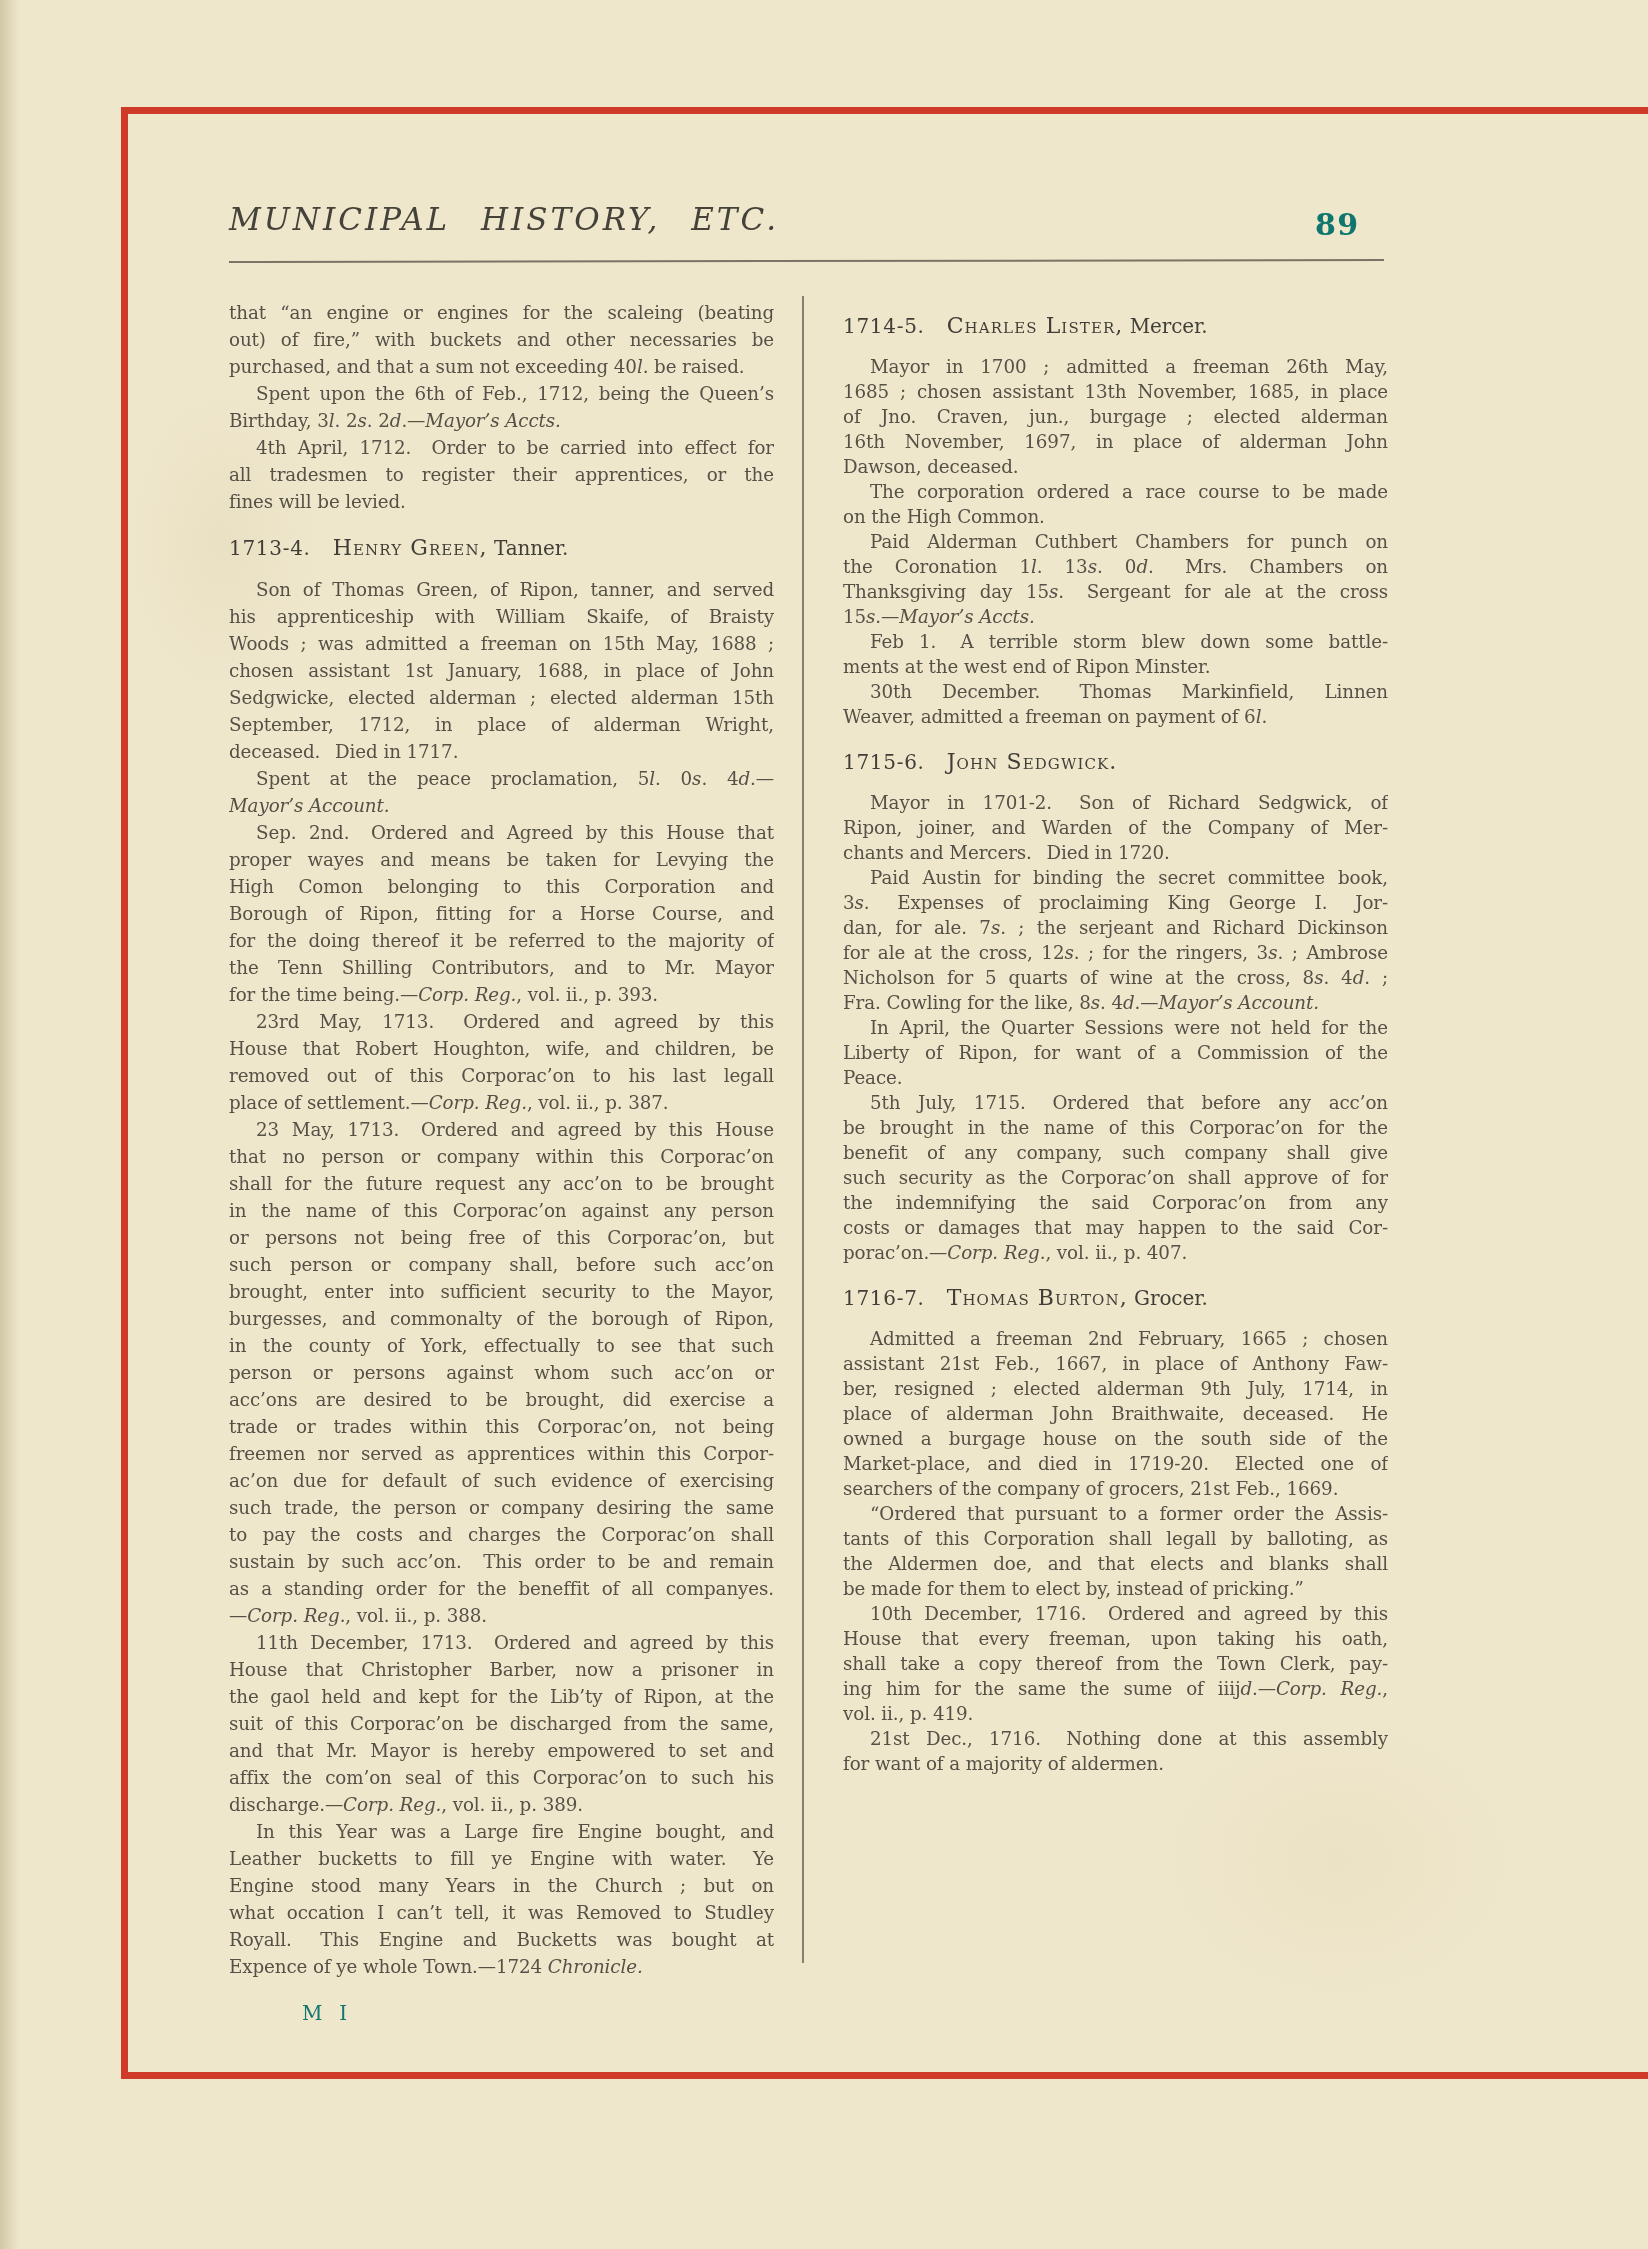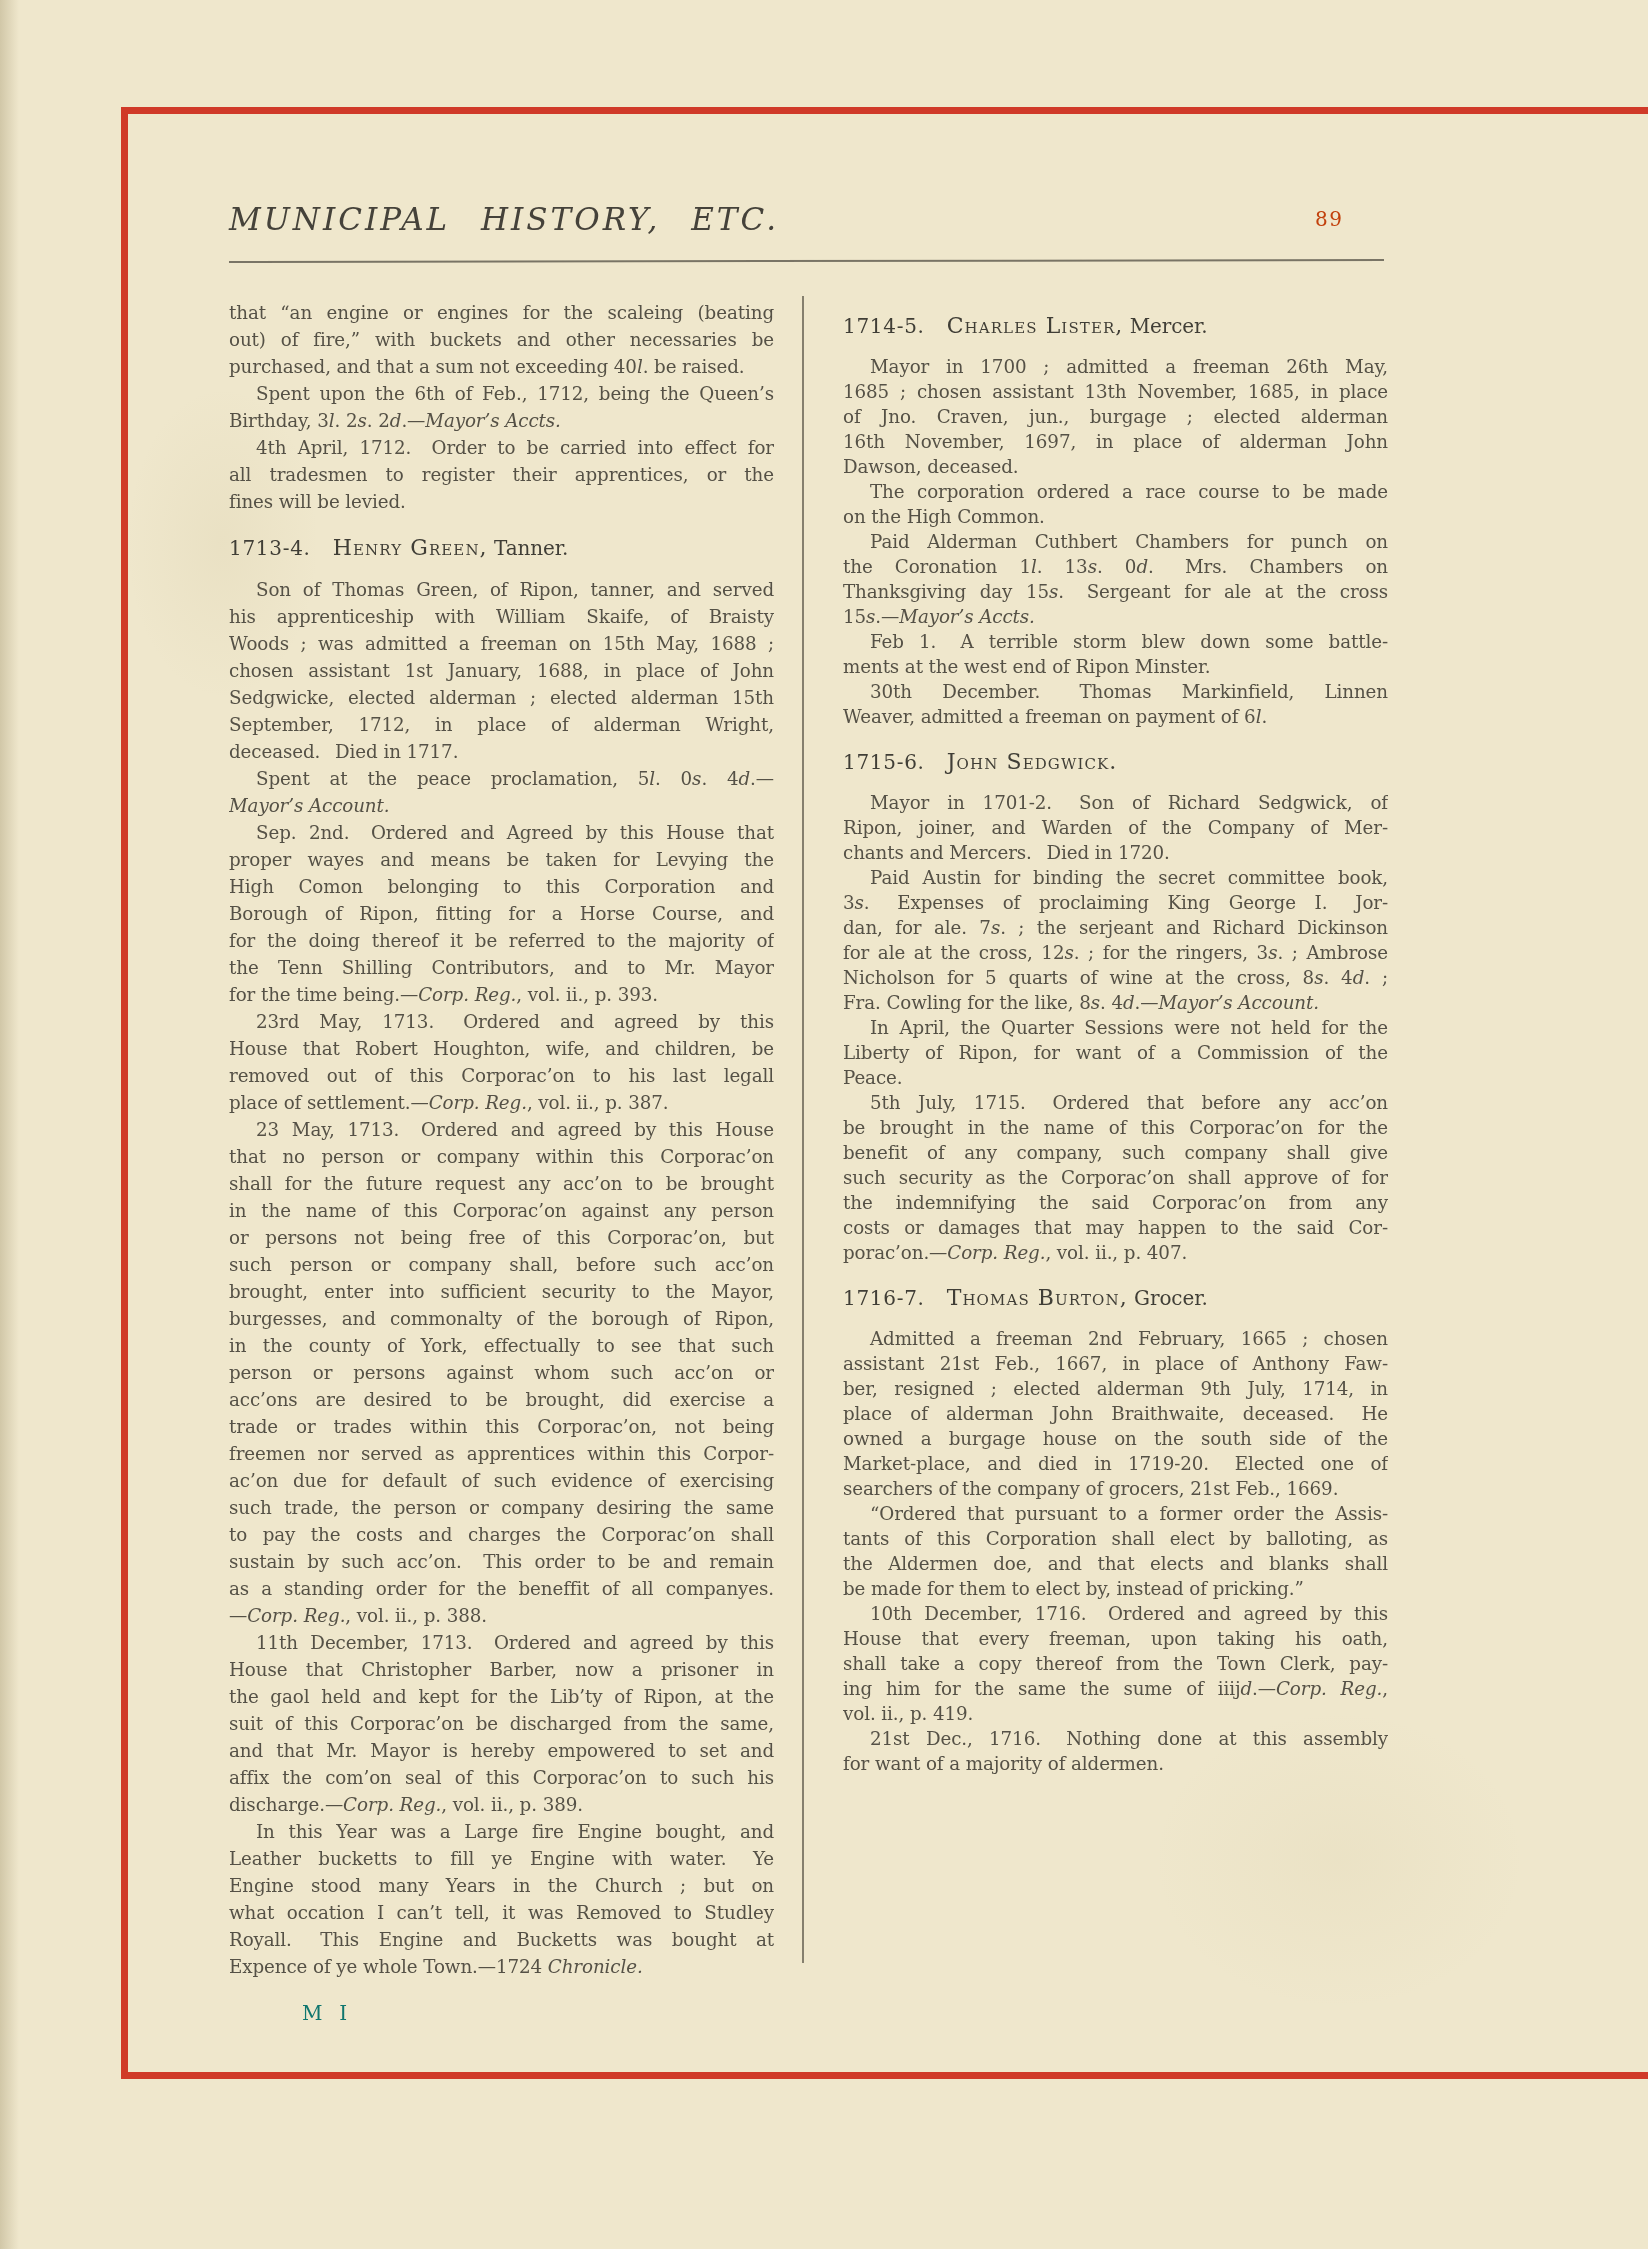--- a/index.html
+++ b/index.html
@@ -27,21 +27,21 @@
   .rf-left{left:121px;top:107px;width:6.7px;height:1972px;}
   .rf-bottom{left:121px;top:2072px;width:1527px;height:7.4px;}
 
   .running-header{
     position:absolute;left:229px;top:201px;width:1155px;
     font-style:italic;font-size:31px;letter-spacing:3px;word-spacing:18px;
     color:#45423a;
   }
   .page-number{
     position:absolute;left:1315px;top:207px;
-    font-size:20px;letter-spacing:1.5px;color:#c2410c;
+    font-size:30px;letter-spacing:1.5px;color:#0f766e;font-weight:bold;
   }
   .header-rule{
     position:absolute;left:229px;top:260px;width:1155px;height:1.5px;
     background:#5b574b;opacity:.8;transform:rotate(-0.1deg);
   }
   .column-divider{
     position:absolute;left:802px;top:296px;width:1.5px;height:1667px;
     background:#615c4f;opacity:.75;
   }
 
@@ -241,21 +241,21 @@
         <div class="tl ind">Admitted a freeman 2nd February, 1665 ; chosen</div>
         <div class="tl">assistant 21st Feb., 1667, in place of Anthony Faw-</div>
         <div class="tl">ber, resigned ; elected alderman 9th July, 1714, in</div>
         <div class="tl">place of alderman John Braithwaite, deceased.  He</div>
         <div class="tl">owned a burgage house on the south side of the</div>
         <div class="tl">Market-place, and died in 1719-20.  Elected one of</div>
         <div class="tl lastl">searchers of the company of grocers, 21st Feb., 1669.</div>
       </div>
       <div class="para">
         <div class="tl ind">“Ordered that pursuant to a former order the Assis-</div>
-        <div class="tl">tants of this Corporation shall elect by balloting, as</div>
+        <div class="tl">tants of this Corporation shall legall by balloting, as</div>
         <div class="tl">the Aldermen doe, and that elects and blanks shall</div>
         <div class="tl lastl">be made for them to elect by, instead of pricking.”</div>
       </div>
       <div class="para">
         <div class="tl ind">10th December, 1716.  Ordered and agreed by this</div>
         <div class="tl">House that every freeman, upon taking his oath,</div>
         <div class="tl">shall take a copy thereof from the Town Clerk, pay-</div>
         <div class="tl">ing him for the same the sume of iiij<i>d</i>.—<i>Corp. Reg.</i>,</div>
         <div class="tl lastl">vol. ii., p. 419.</div>
       </div>

